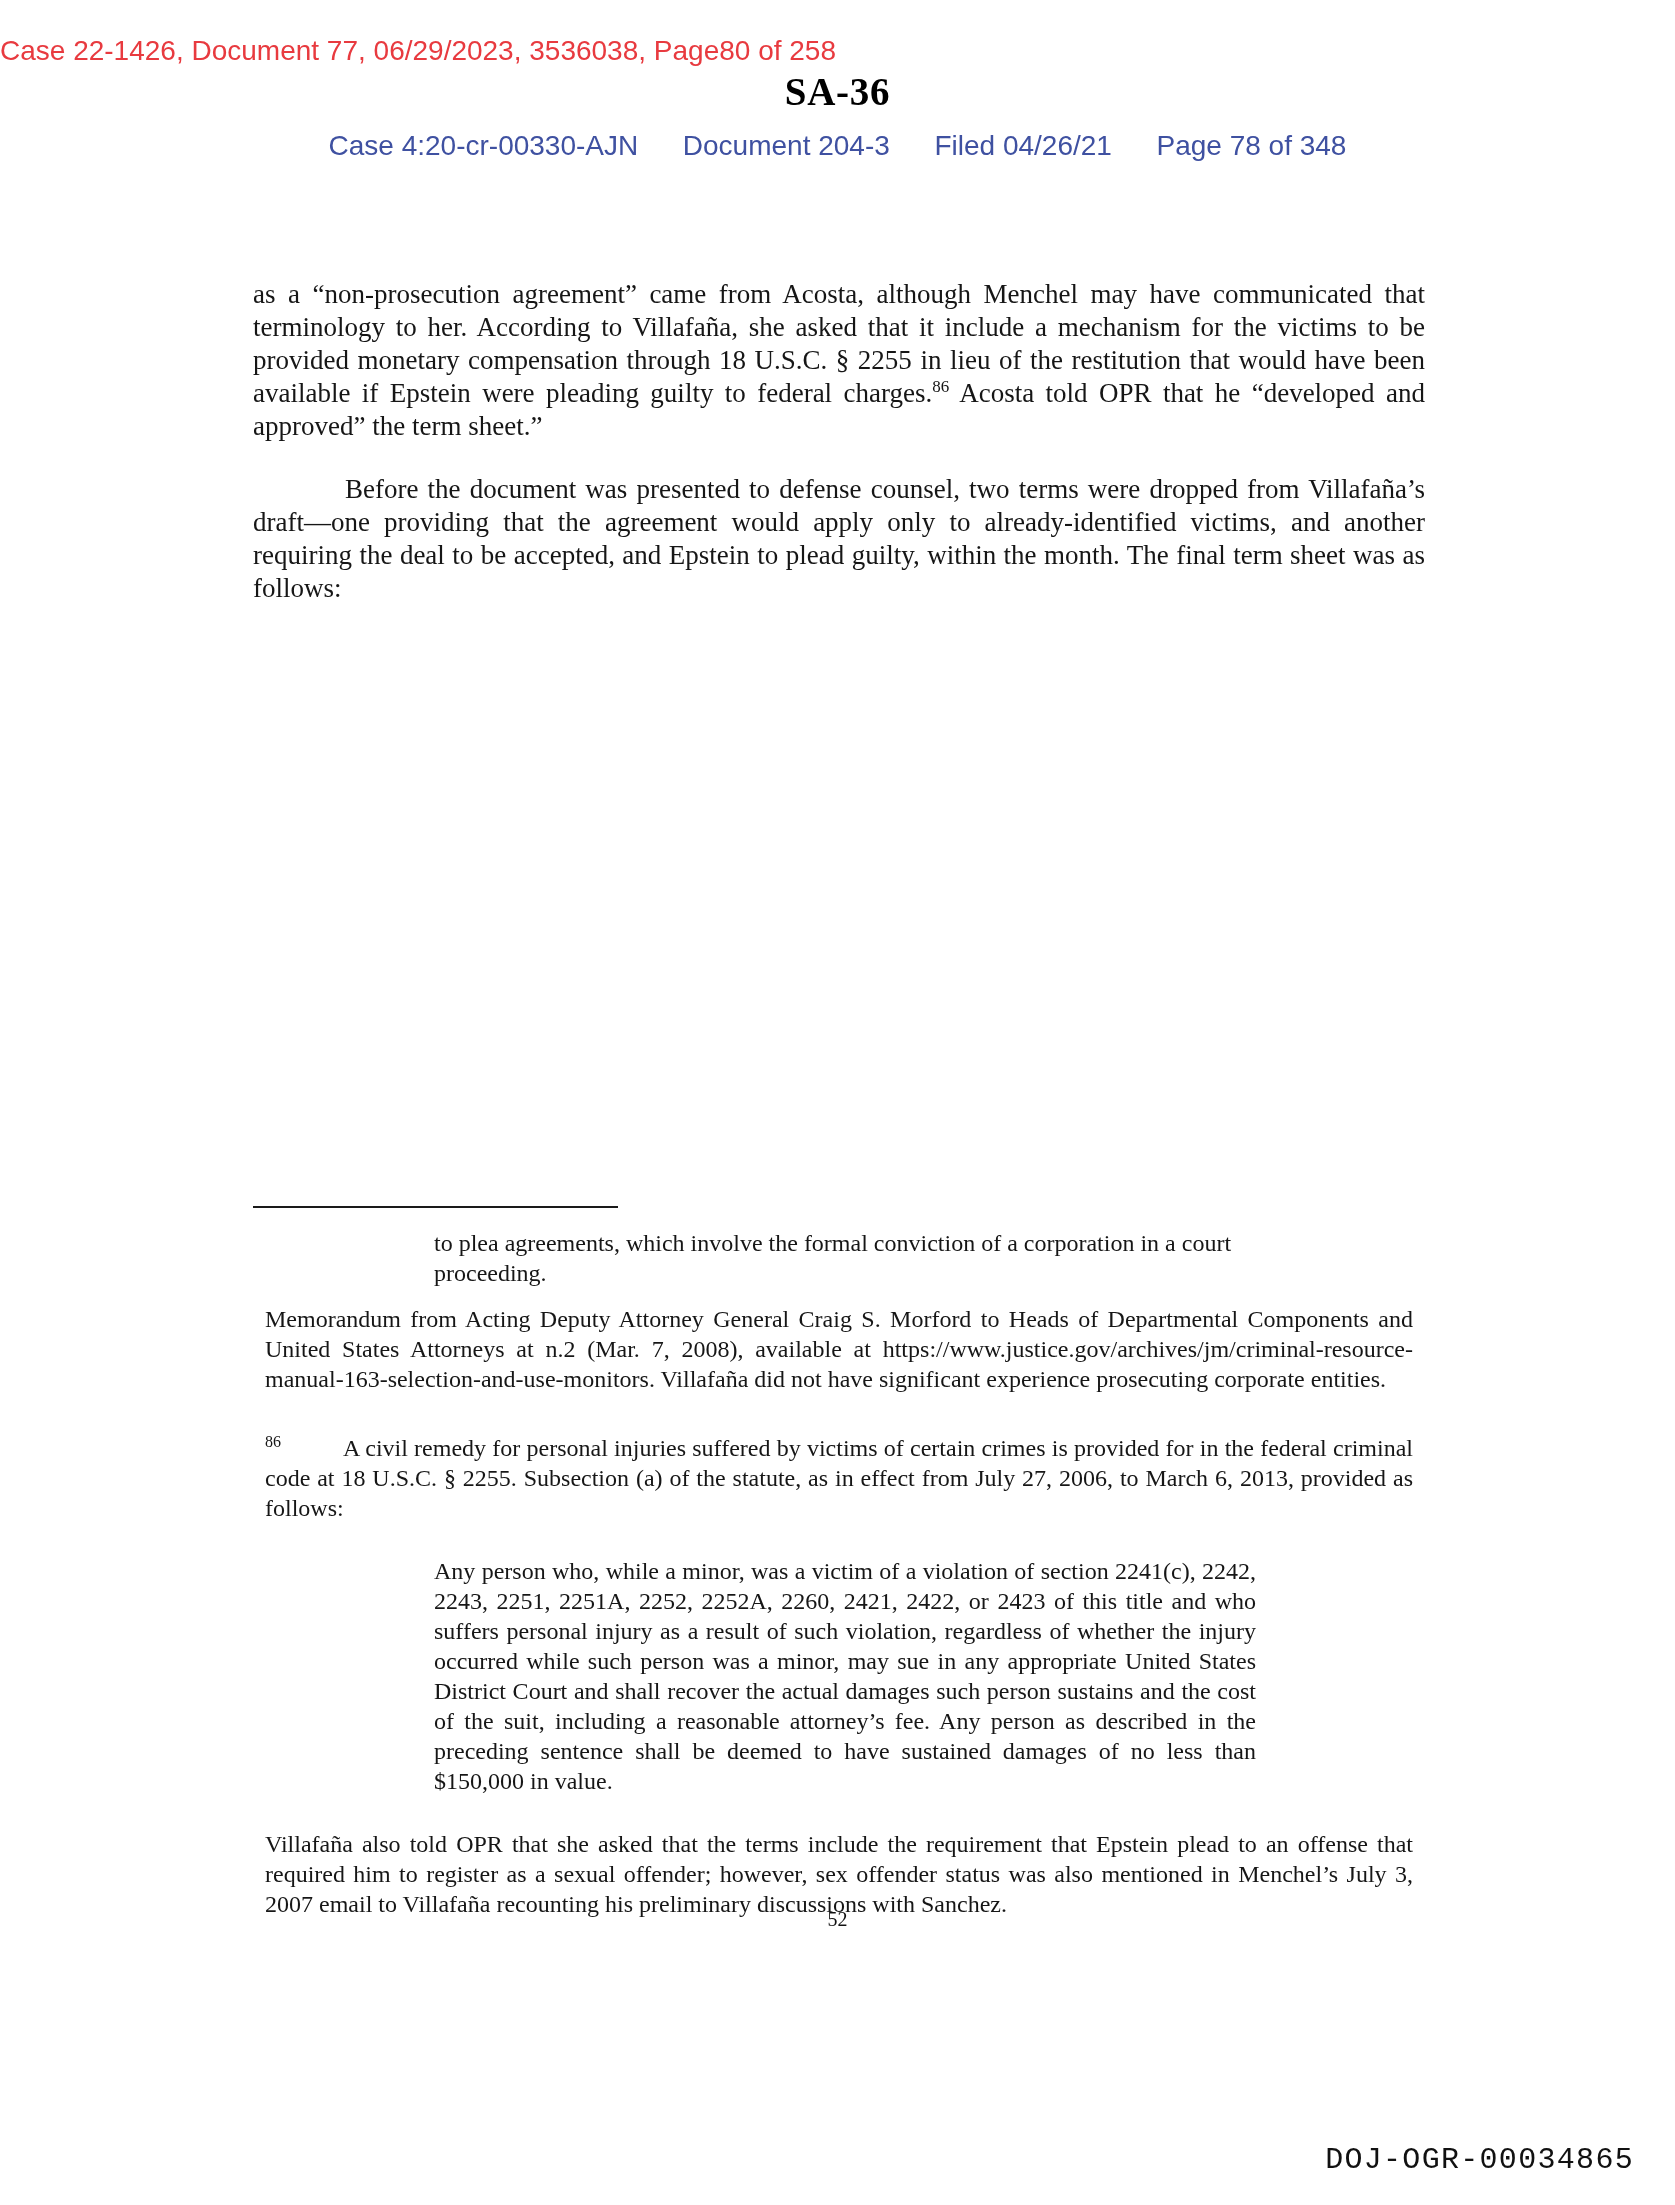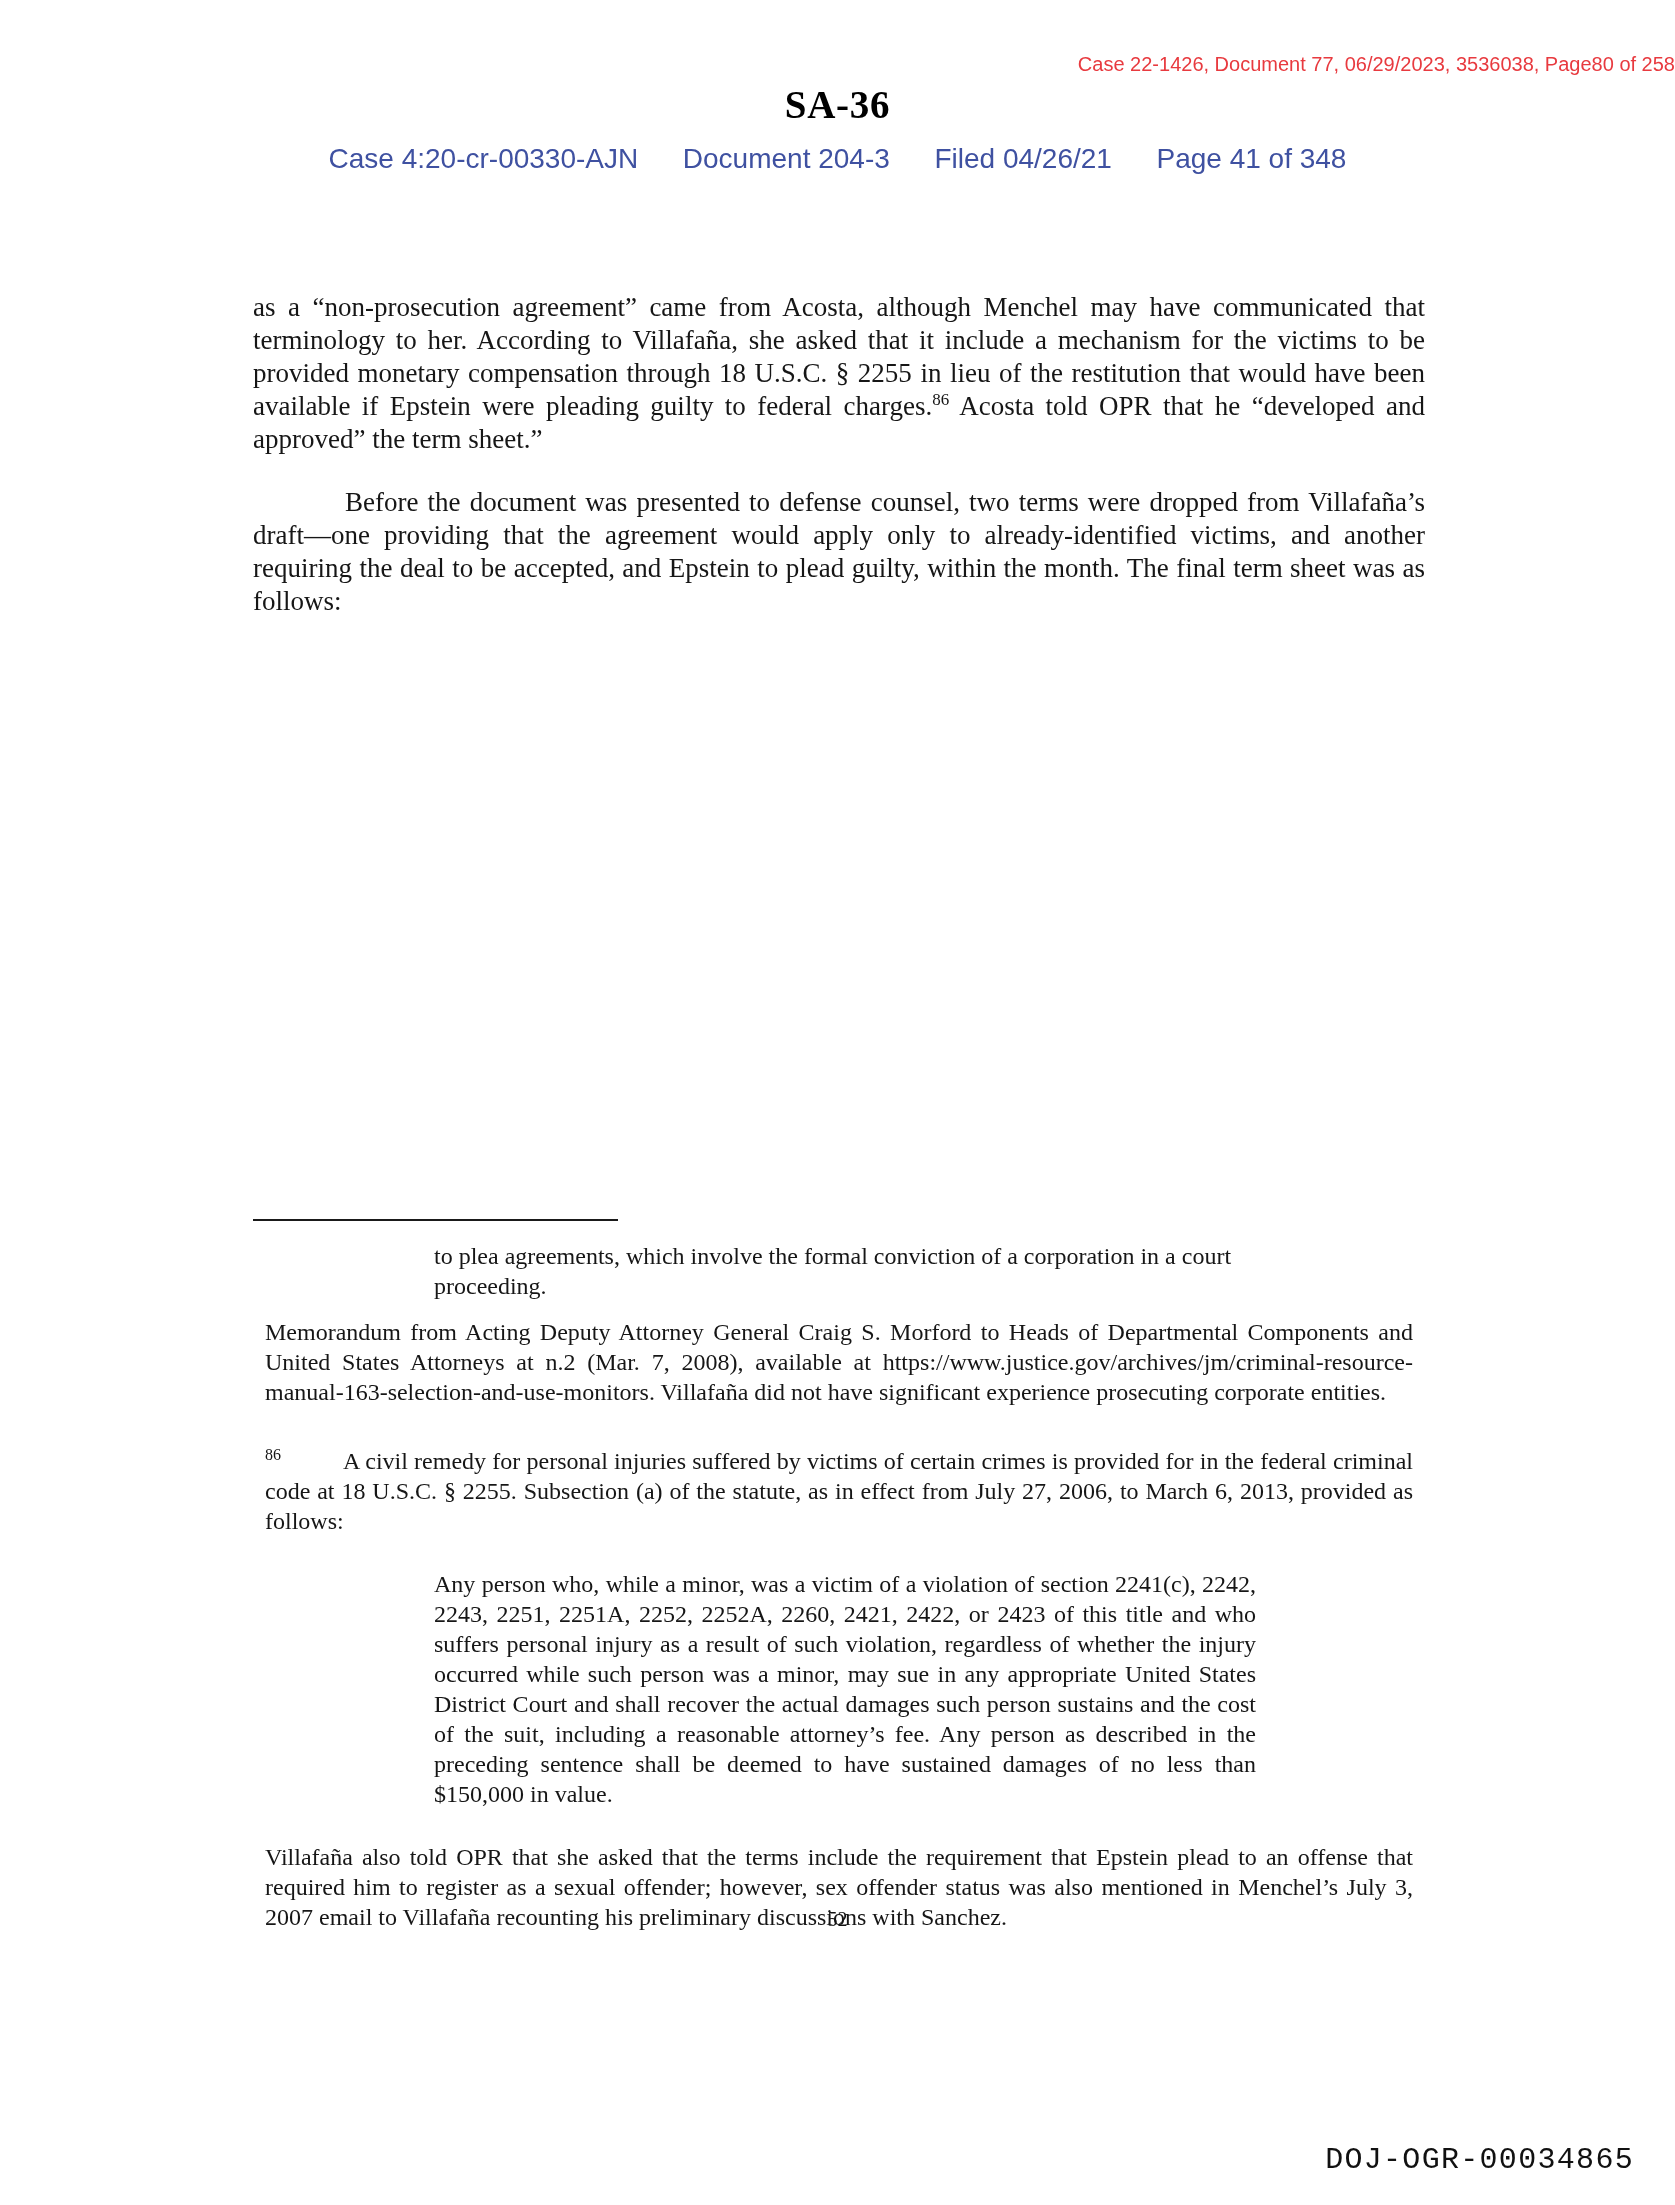--- a/index.html
+++ b/index.html
@@ -7,24 +7,24 @@
     position: relative;
     width: 1675px;
     height: 2205px;
     background: #ffffff;
     font-family: "Liberation Serif", "DejaVu Serif", serif;
     color: #161616;
     overflow: hidden;
   }
   
   .hdr-red {
-    padding-top: 48px;
-    text-align: right;
+    padding-top: 35px;
+    text-align: left;
     font-family: "Liberation Sans", sans-serif;
-    font-size: 20px;
+    font-size: 28px;
     line-height: 32px;
   }
   .hdr-sa {
     margin-top: 2.6px;
     text-align: center;
     font-size: 39px;
     line-height: 43px;
     font-weight: bold;
     letter-spacing: 0.7px;
     color: #000000;
@@ -103,21 +103,21 @@
 </style>
 </head>
 <body>
 
 <div class="page">
 
   <div class="hdr-red" style="color: rgb(232, 58, 63);">Case 22-1426, Document 77, 06/29/2023, 3536038, Page80 of 258</div>
 
   <div class="hdr-sa">SA-36</div>
 
-  <div class="hdr-blue" style="color: rgb(63, 81, 161);"><span>Case 4:20-cr-00330-AJN</span><span>Document 204-3</span><span>Filed 04/26/21</span><span>Page 41 of 348</span></div>
+  <div class="hdr-blue" style="color: rgb(63, 81, 161);"><span>Case 4:20-cr-00330-AJN</span><span>Document 204-3</span><span>Filed 04/26/21</span><span>Page 78 of 348</span></div>
 
   <div class="body-text">
     <p class="para"><span>as a “non-prosecution agreement” came from Acosta, although Menchel may have communicated that terminology to her.  According to Villafaña, she asked that it include a mechanism for the victims to be provided monetary compensation through 18 U.S.C. § 2255 in lieu of the restitution that would have been available if Epstein were pleading guilty to federal charges.</span><sup>86</sup><span>  Acosta told OPR that he “developed and approved” the term sheet.”</span></p>
     <p class="para p2">Before the document was presented to defense counsel, two terms were dropped from Villafaña’s draft—one providing that the agreement would apply only to already-identified victims, and another requiring the deal to be accepted, and Epstein to plead guilty, within the month.  The final term sheet was as follows:</p>
   </div>
 
   <div class="fn-sep"></div>
 
   <div class="fn-area">
     <p class="fn-quote">to plea agreements, which involve the formal conviction of a corporation in a court proceeding.</p>

